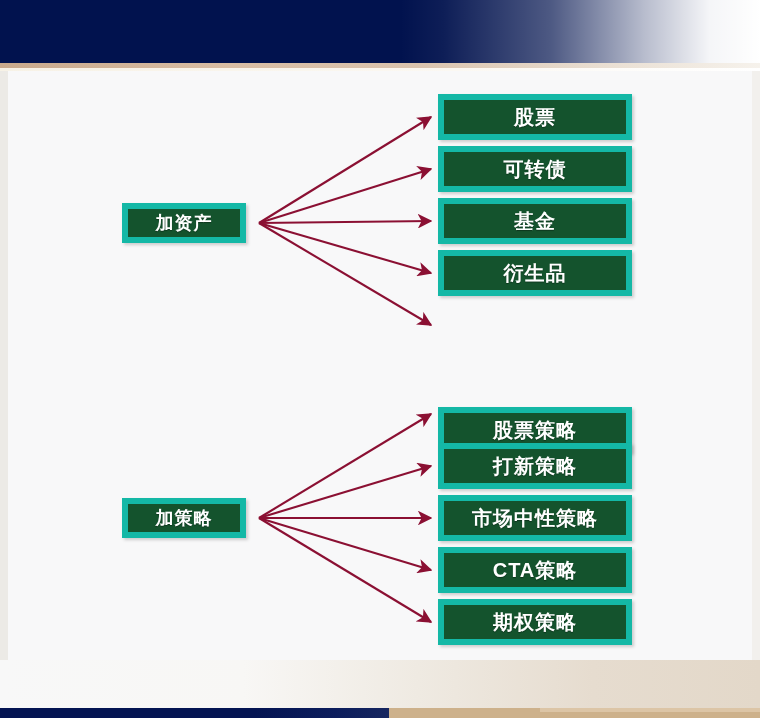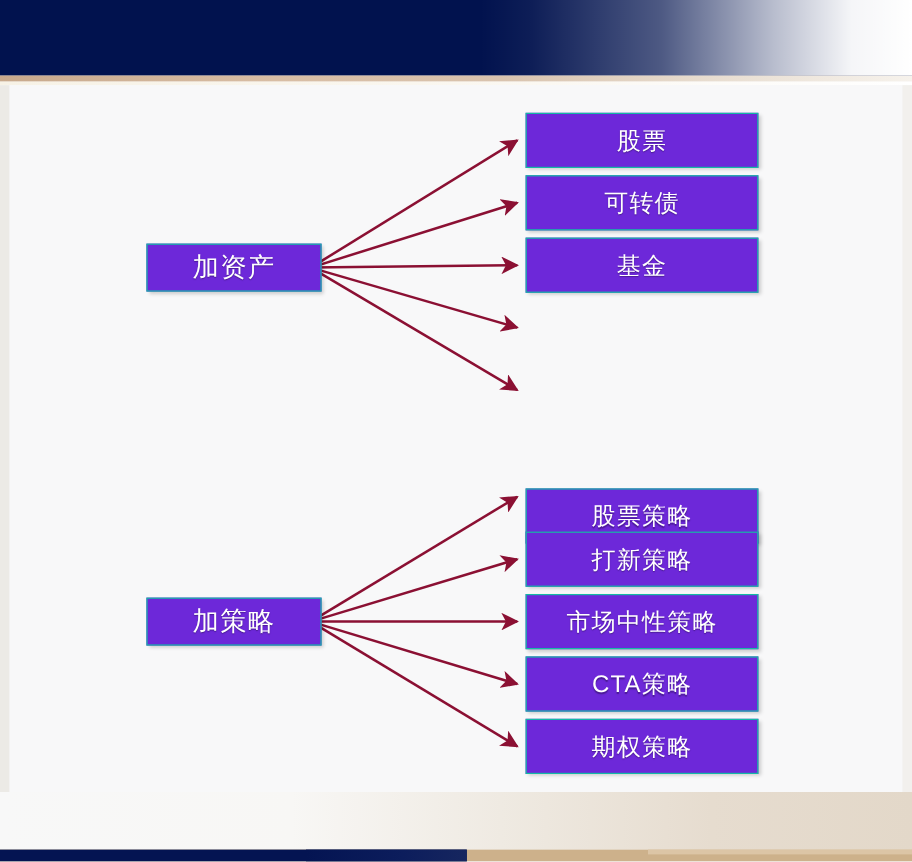--- a/index.html
+++ b/index.html
@@ -153,34 +153,34 @@
     left: 0;
     top: 0;
     width: 760px;
     height: 718px;
     pointer-events: none;
   }
 
   .node {
     position: absolute;
     box-sizing: border-box;
-    background: #6d28d9;
+    background: #14532d;
     color: #ffffff;
     display: flex;
     align-items: center;
     justify-content: center;
     letter-spacing: 1px;
-    font-weight: normal;
+    font-weight: bold;
     text-shadow: 0 1px 1px rgba(0,0,0,0.35);
-    border: 1px solid #14b8a6;
+    border: 6px solid #14b8a6;
   }
   .node.source {
-    width: 146px;
+    width: 124px;
     height: 40px;
-    font-size: 22px;
+    font-size: 18px;
     box-shadow: 2px 2px 3px rgba(0,0,0,0.18);
   }
   .node.leaf {
     left: 438px;
     width: 194px;
     height: 46px;
     font-size: 20px;
     box-shadow: 2px 2px 3px rgba(0,0,0,0.18);
   }
 </style>
@@ -228,20 +228,21 @@
         <line x1="259" y1="518" x2="431" y2="570"></line>
         <line x1="259" y1="518" x2="431" y2="622"></line>
       </g>
     </svg>
 
     <div class="node source" style="left:122px; top:203px;">加资产</div>
 
     <div class="node leaf" style="top:94px;">股票</div>
     <div class="node leaf" style="top:146px;">可转债</div>
     <div class="node leaf" style="top:198px;">基金</div>
+    <div class="node leaf" style="top:250px;">衍生品</div>
 
     <div class="node source" style="left:122px; top:498px;text-align:center;">加策略</div>
 
     <div class="node leaf" style="top:391px;margin-top:16px;">股票策略</div>
     <div class="node leaf" style="top:443px;">打新策略</div>
     <div class="node leaf" style="top:495px;">市场中性策略</div>
     <div class="node leaf" style="top:547px;">CTA策略</div>
     <div class="node leaf" style="top:599px;">期权策略</div>
 
   </div>

